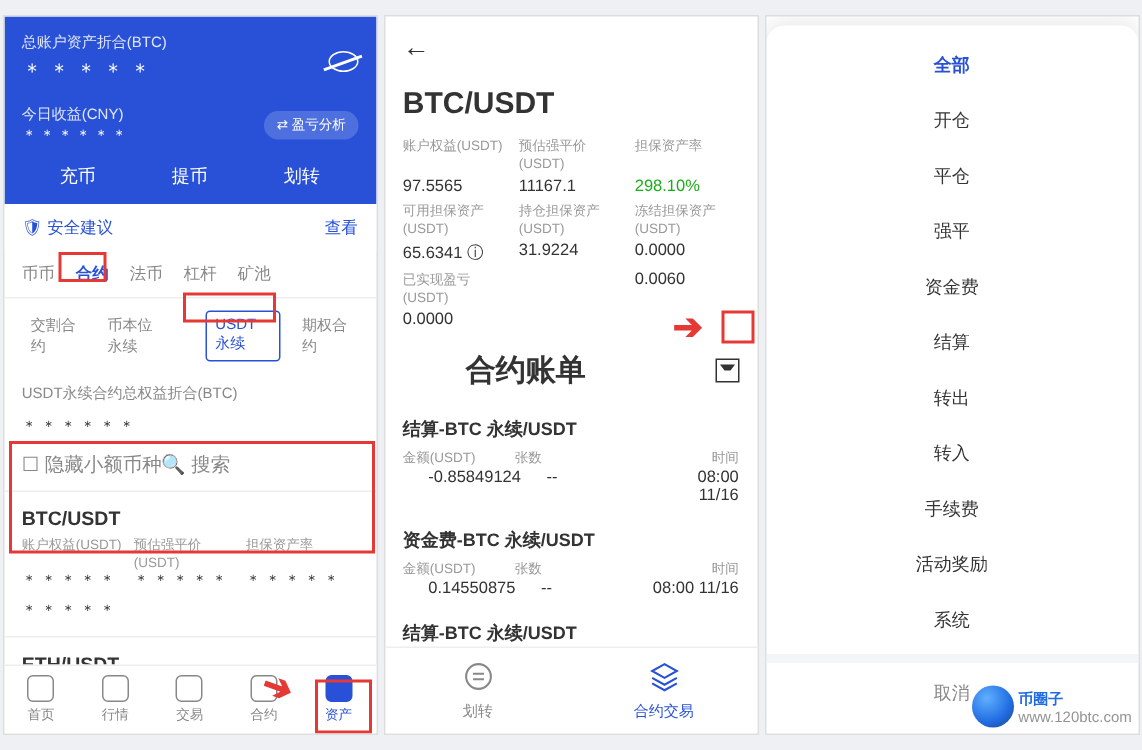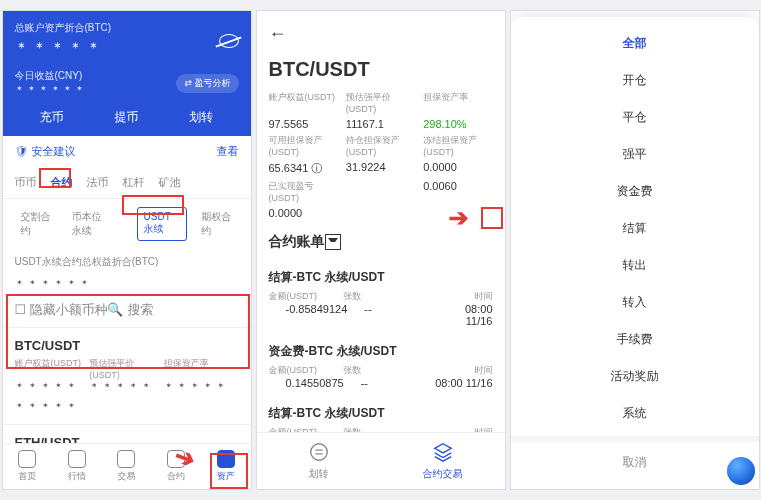--- a/index.html
+++ b/index.html
@@ -42,21 +42,21 @@
 .eye-ico{width:20px;height:14px;border:1.5px solid #fff;border-radius:50%;position:relative;}
 .eye-ico:before{content:"";position:absolute;width:150%;height:1.5px;background:#fff;transform:rotate(-20deg);left:-25%;top:50%;}
 
 
 .s2-head{display:flex;align-items:center;padding:10px 12px;}
 .s2-back{font-size:18px;margin-right:8px;}
 .s2-title{font-size:20px;font-weight:700;padding:6px 12px;}
 .s2-grid{display:grid;grid-template-columns:1fr 1fr 1fr;padding:4px 12px;font-size:9px;color:#999;gap:4px 8px;}
 .s2-grid .val{font-size:11px;color:#333;}
 .s2-grid .green{color:#1aad19;font-size:11px;}
-.s2-section-head{display:flex;align-items:center;padding:10px 12px;font-size:14px;font-weight:600;}
+.s2-section-head{display:flex;justify-content:space-between;align-items:center;padding:10px 12px;font-size:20px;font-weight:600;margin-left:42px;}
 .filter-ico{width:16px;height:16px;border:1.5px solid #333;position:relative;}
 .filter-ico:before{content:"";position:absolute;top:3px;left:2px;right:2px;border-top:4px solid #333;border-left:3px solid transparent;border-right:3px solid transparent;}
 .s2-item{padding:8px 12px;}
 .s2-item-title{font-size:12px;font-weight:600;margin-bottom:4px;}
 .s2-item-cols{display:flex;font-size:9px;color:#999;}
 .s2-item-cols span{flex:1;}
 .s2-item-vals{display:flex;font-size:11px;}
 .s2-item-vals span{flex:1;margin-left:17px;}
 .s2-bottom{position:absolute;bottom:0;left:0;right:0;display:flex;background:#fff;border-top:1px solid #eee;padding:8px 0;}
 .s2-bn{flex:1;text-align:center;font-size:10px;color:#888;}
@@ -288,16 +288,17 @@
     <div class="s3-opt">结算</div>
     <div class="s3-opt">转出</div>
     <div class="s3-opt">转入</div>
     <div class="s3-opt">手续费</div>
     <div class="s3-opt">活动奖励</div>
     <div class="s3-opt">系统</div>
     <div class="s3-cancel">取消</div>
   </div>
   <div class="watermark">
     <div class="wm-circle"></div>
+    <div class="wm-text"><b>币圈子</b><br><span style="color:#888">www.120btc.com</span></div>
   </div>
 </div>
 
 </div>
 
 </body></html>

